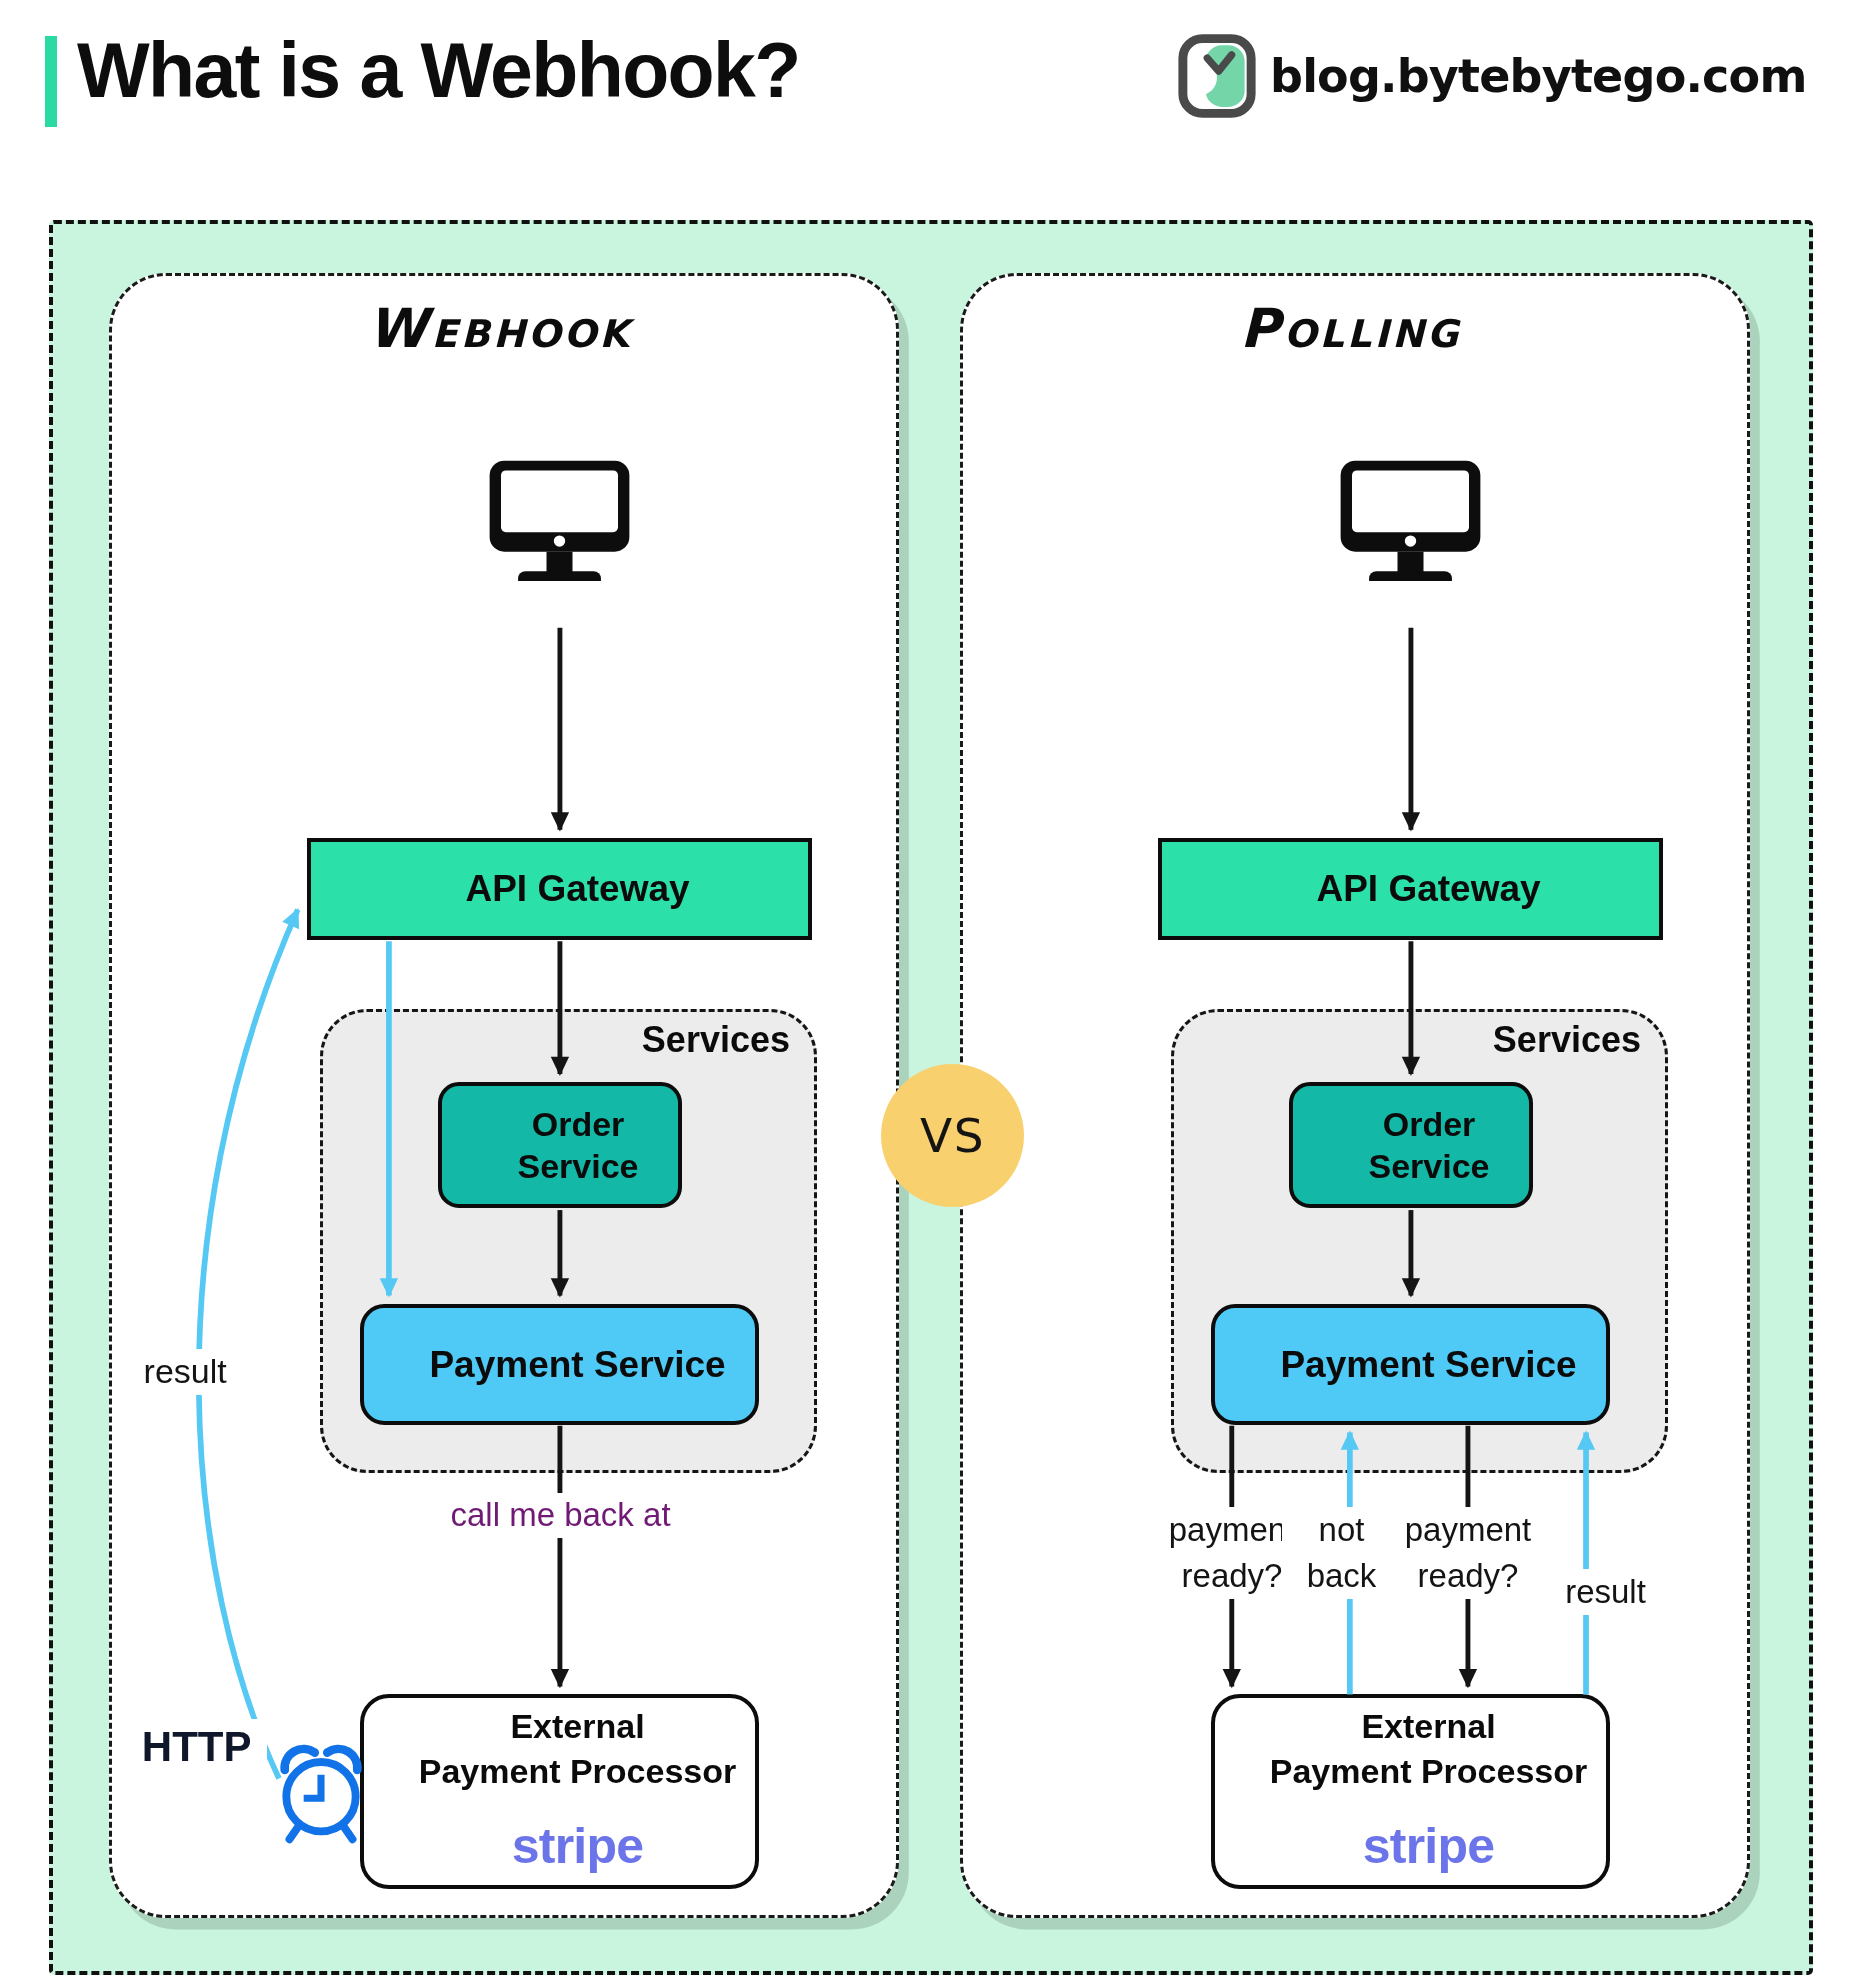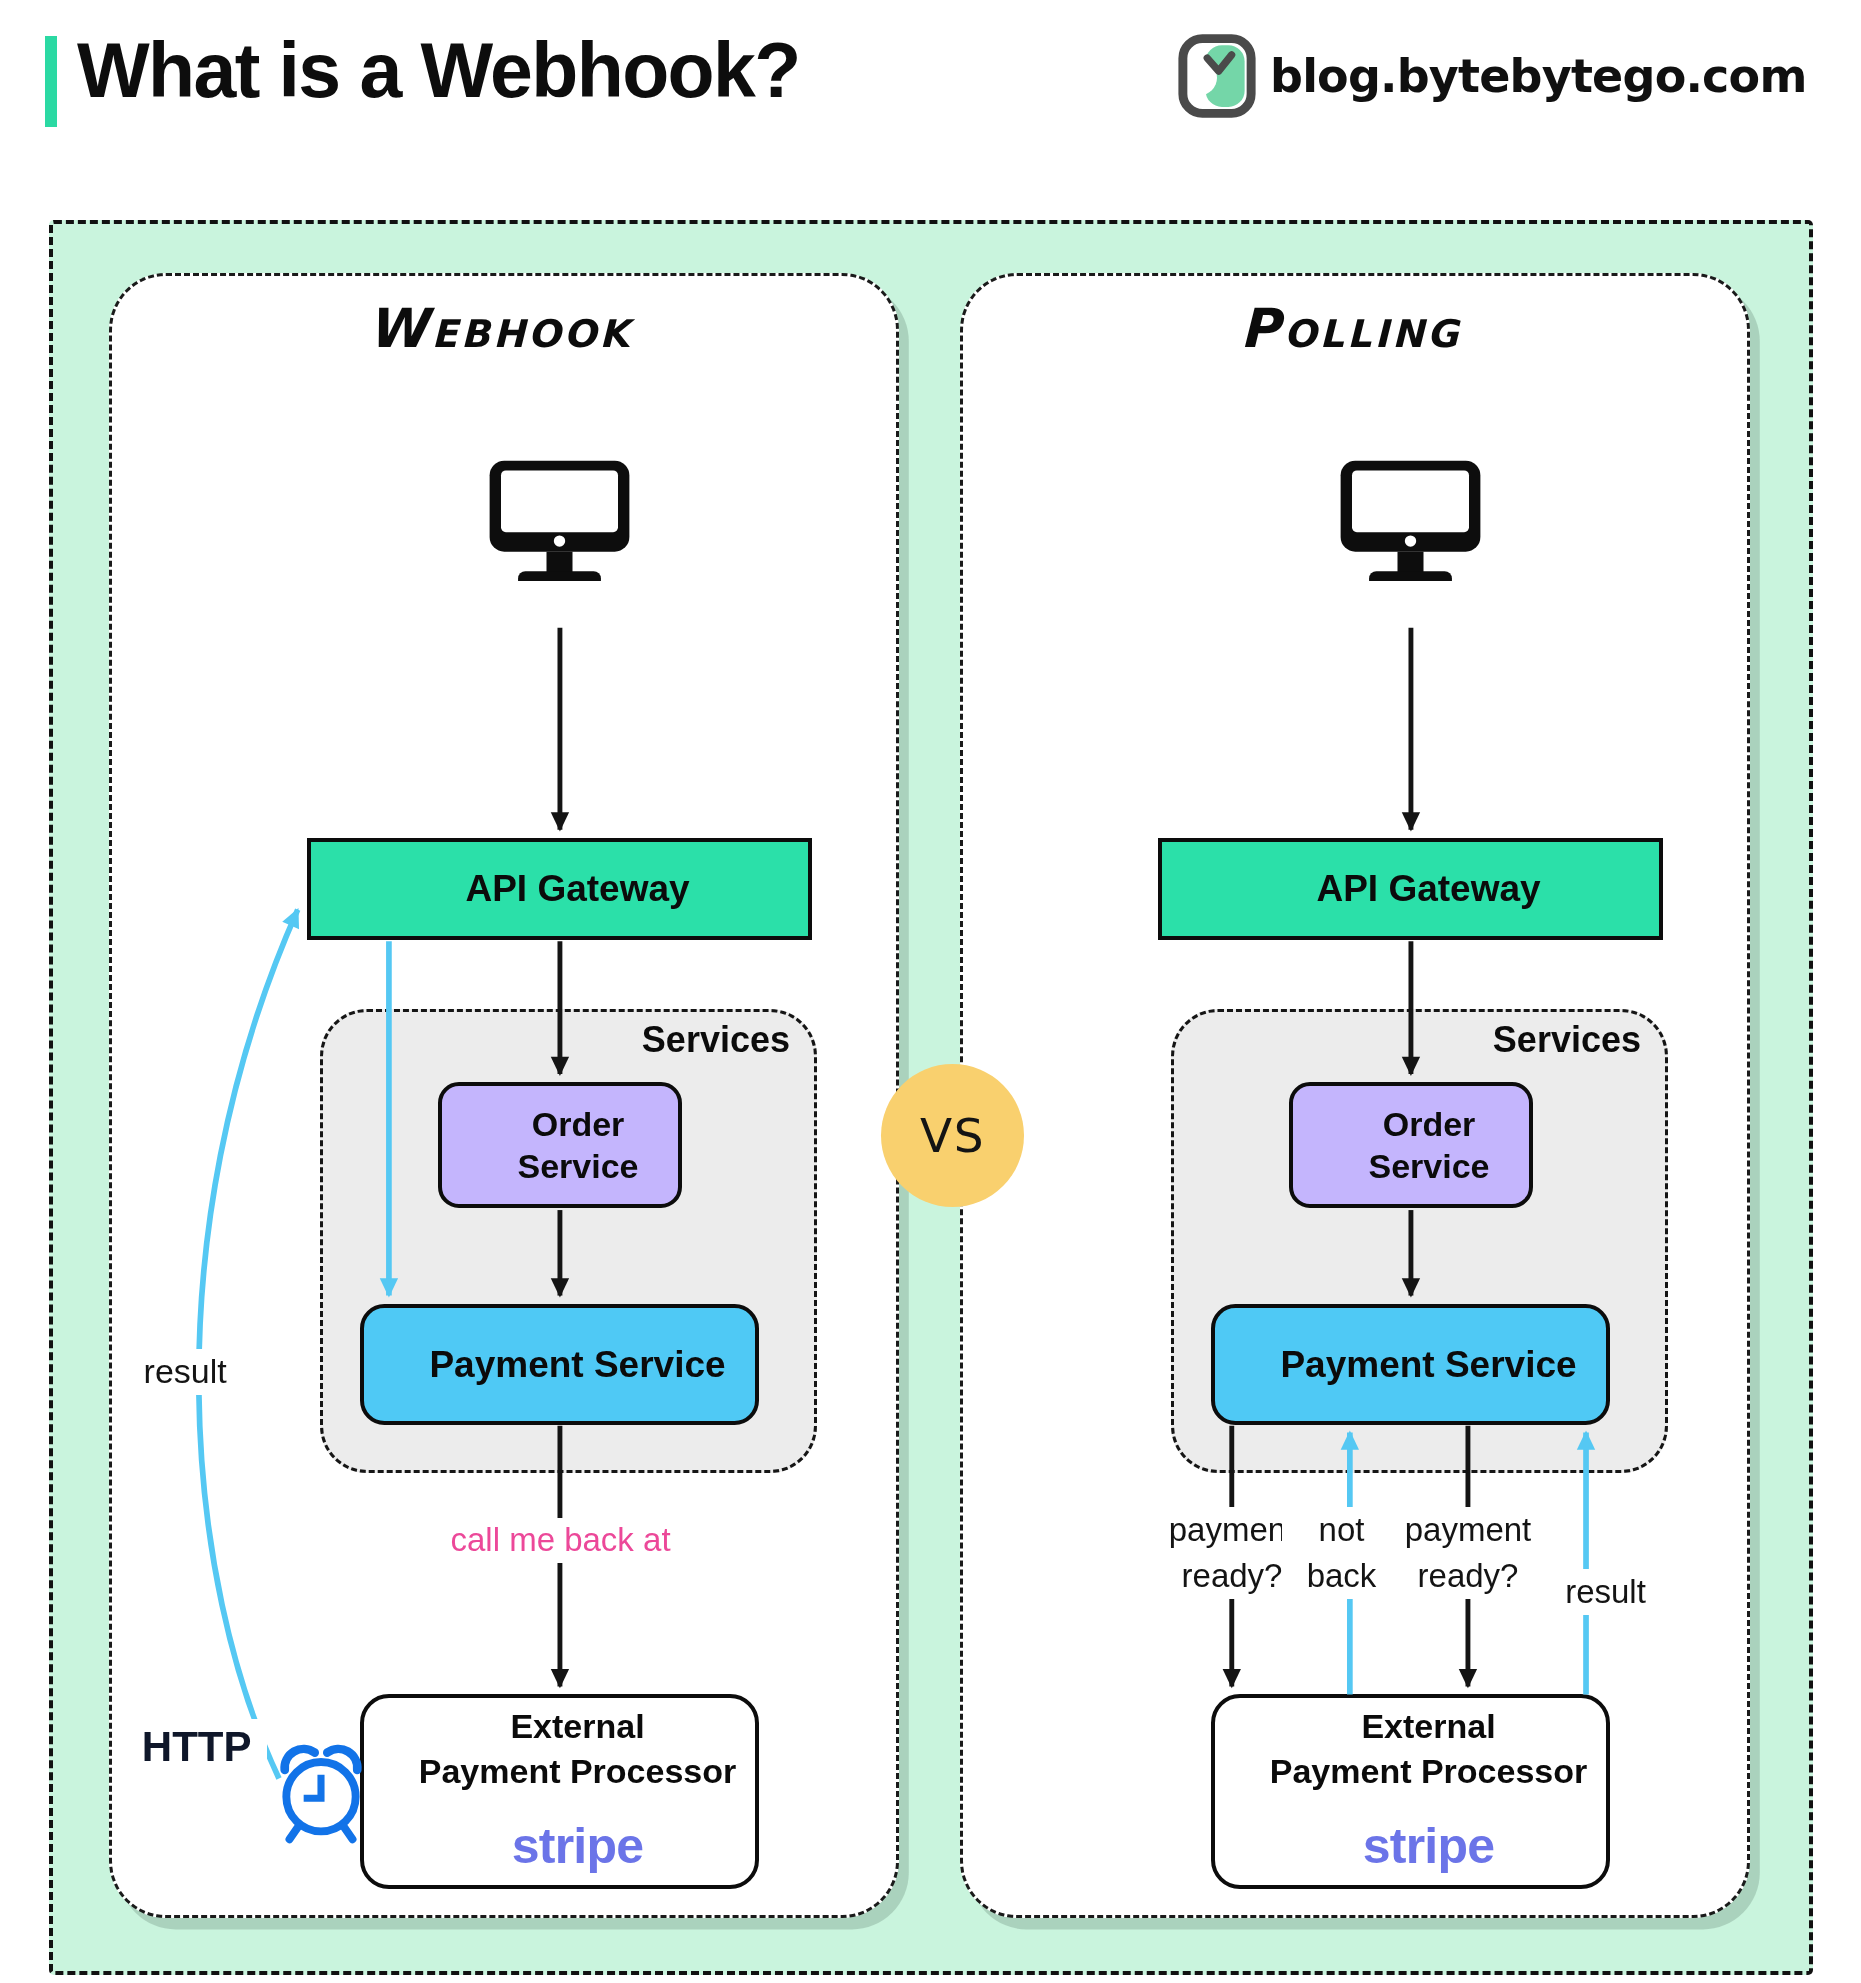--- a/index.html
+++ b/index.html
@@ -21,30 +21,30 @@
   .panel.right { left:907px; }
 
   .panel-title { position:absolute; left:0; top:21px; width:100%; text-align:center; font-family:"DejaVu Sans", sans-serif; font-weight:900; font-style:italic; font-variant:small-caps; font-size:54px; letter-spacing:3.3px; color:#0c0c0c; transform:skewX(-3deg); }
 
   .monitor { position:absolute; left:376px; top:183px; width:143px; height:126px; }
 
   .box { position:absolute; display:flex; align-items:center; justify-content:center; text-align:center; color:#0b0b0b; font-weight:bold;padding-left:36px; }
   .gateway { left:195px; top:562px; width:505px; height:102px; background:#2be0a9; border:4.1px solid #0c0c0c; font-size:37px; }
   .services { position:absolute; left:208px; top:733px; width:497px; height:464px; background:#ececec; border:3.3px dashed #151515; border-radius:47px; }
   .services-label { position:absolute; right:106px; top:743px; font-size:36px; font-weight:bold; color:#0b0b0b; }
-  .order { left:326px; top:806px; width:244px; height:126px; background:#c4b5fd; border:4.1px solid #0c0c0c; border-radius:21px; font-size:34px; line-height:1.25; }
+  .order { left:326px; top:806px; width:244px; height:126px; background:#14b8a6; border:4.1px solid #0c0c0c; border-radius:21px; font-size:34px; line-height:1.25; }
   .order .inner { width:171px; }
   .payment { left:248px; top:1028px; width:399px; height:121px; background:#4fc9f5; border:4.1px solid #0c0c0c; border-radius:24.4px; font-size:37px; }
   .external { left:248px; top:1418px; width:399px; height:195px; background:#fff; border:4.1px solid #0c0c0c; border-radius:29px; flex-direction:column; font-size:34px; line-height:1.3; }
   .stripe-logo { font-size:50px; font-weight:bold; color:#6b74e8; letter-spacing:-0.8px; margin-top:21px; }
 
   .connectors { position:absolute; left:0; top:0; width:790px; height:1645px; pointer-events:none; z-index:6; }
 
   .flow-label { position:absolute; z-index:9; background:#fff; text-align:center; color:#141414; font-size:33px; line-height:1.35; }
-  .callback { left:147px; top:1242px; width:603px; color:#ec4899; }
+  .callback { left:147px; top:1217px; width:603px; color:#701a75; }
   .lbl-result-wh { left:12.2px; top:1073px; width:122px; font-size:34px; }
   .lbl-http { left:14.7px; top:1443px; width:140px; font-size:42px; font-weight:bold; color:#0f172a; }
   .clock { position:absolute; left:161px; top:1464px; width:96px; height:104px; z-index:9; }
 
   .poll-lbl { position:absolute; z-index:9; background:#fff; text-align:center; color:#141414; font-size:33px; line-height:1.4; }
   .q1 { left:191px; top:1231px; width:156px; }
   .r1 { left:319px; top:1231px; width:119px; }
   .q2 { left:427px; top:1231px; width:156px; }
   .r2 { left:574px; top:1293px; width:137px; }
 

